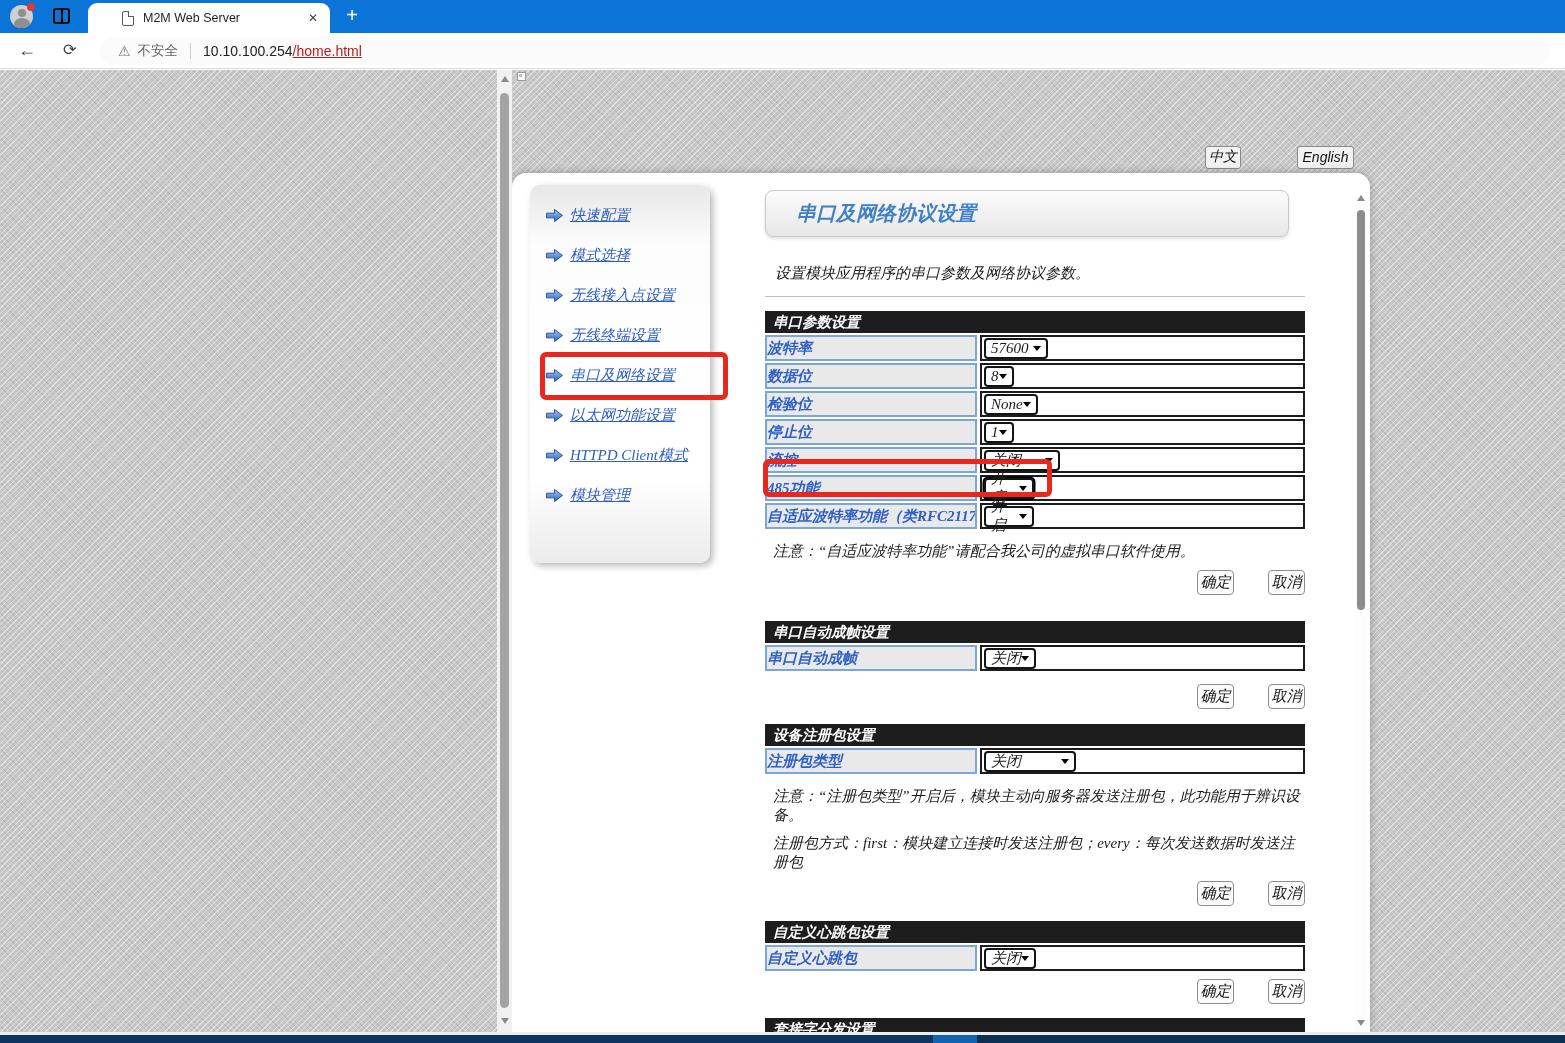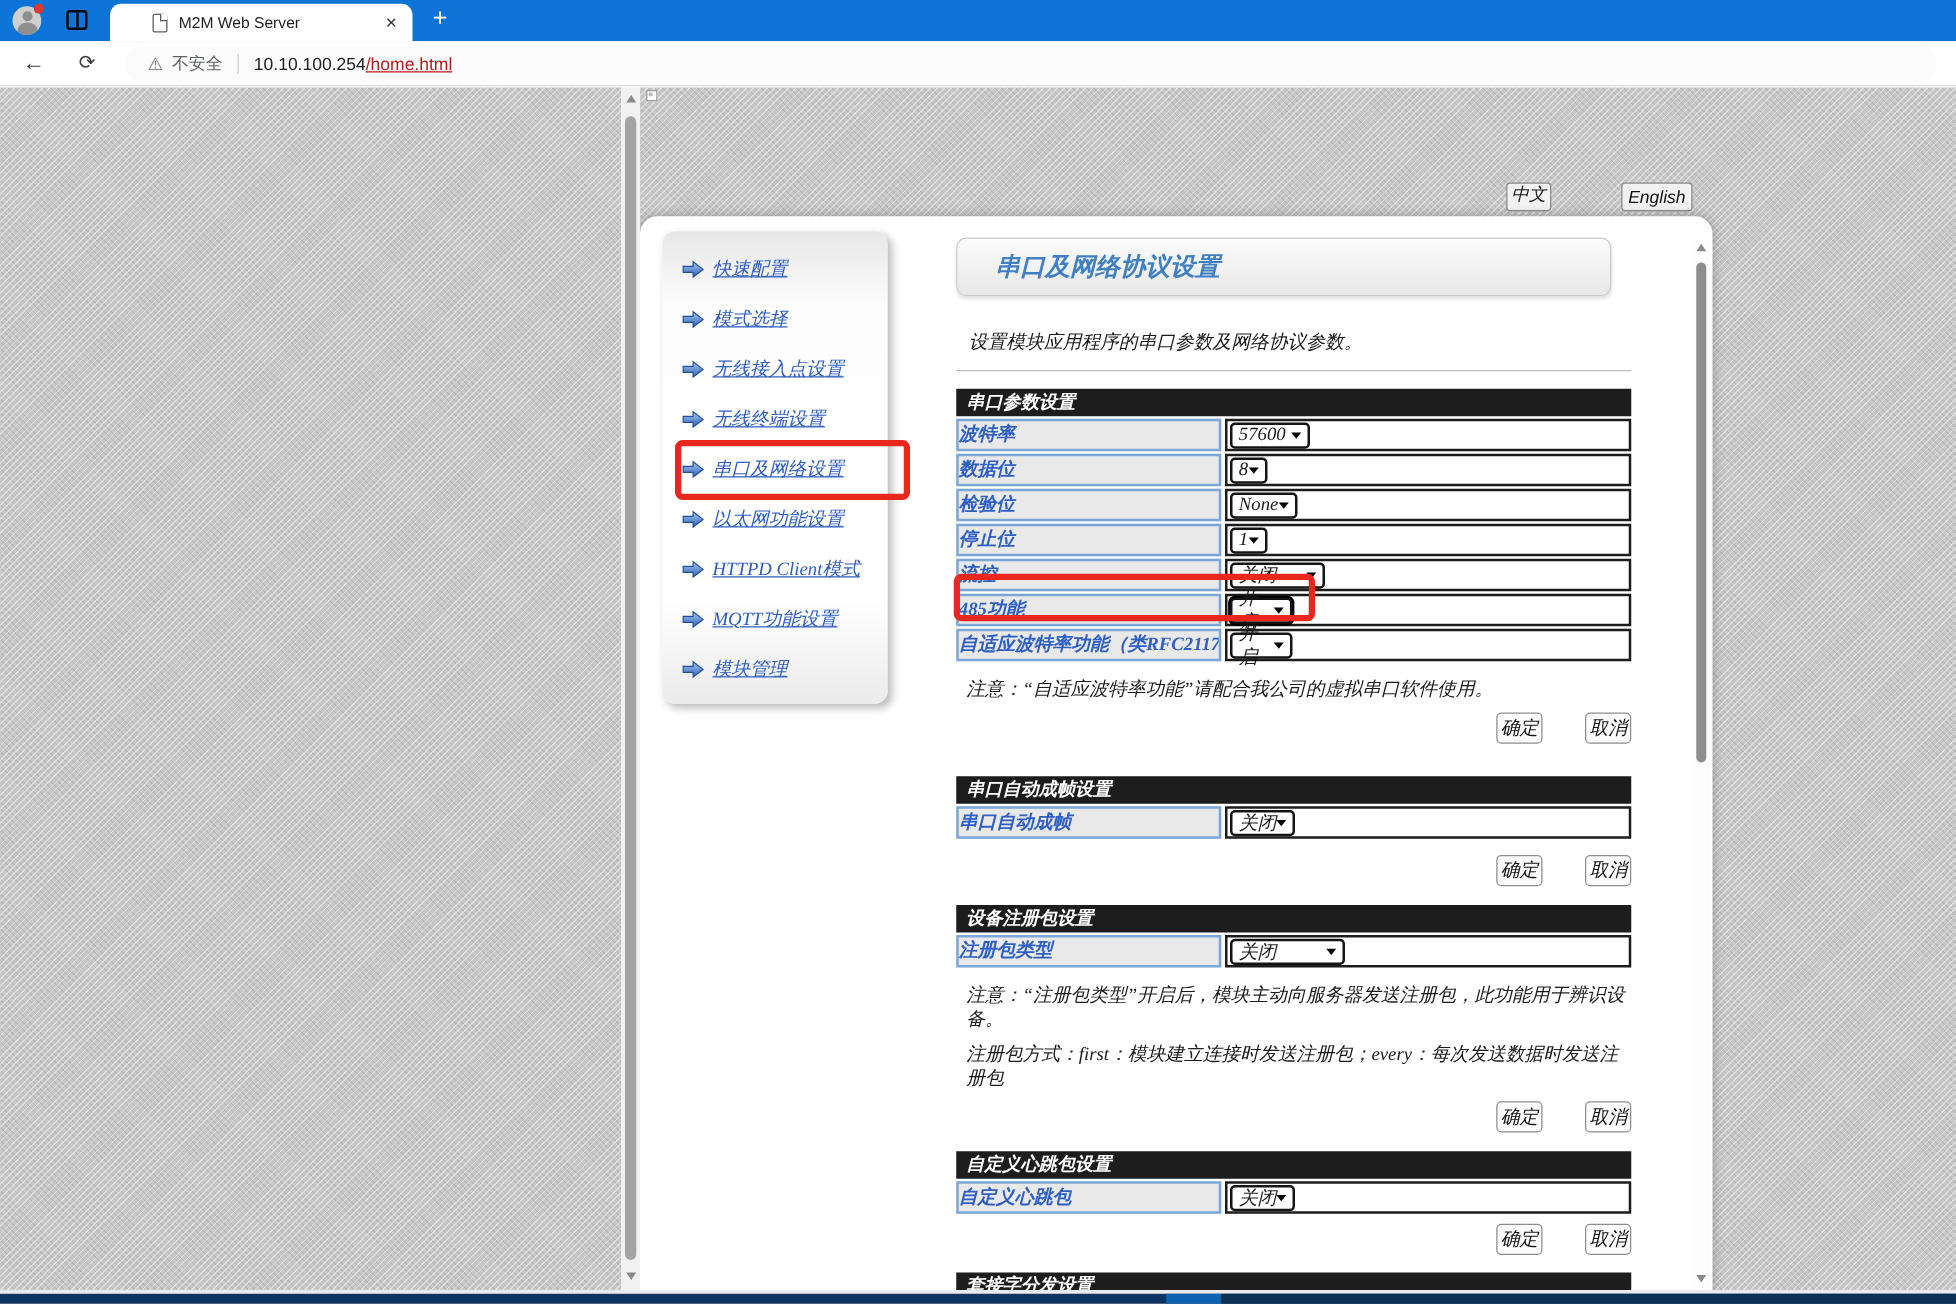--- a/index.html
+++ b/index.html
@@ -225,26 +225,20 @@
         <div class="side-item">
           <svg class="arrow-icon" viewBox="0 0 20 16">
               <path d="M1.5 5.5h8.5v-4l8.5 6.5-8.5 6.5v-4H1.5z" fill="url(#arrowGrad)" stroke="#1d4f9e" stroke-width="1"></path>
             </svg>
           <span class="side-link">HTTPD Client模式</span>
         </div>
         <div class="side-item">
           <svg class="arrow-icon" viewBox="0 0 20 16">
               <path d="M1.5 5.5h8.5v-4l8.5 6.5-8.5 6.5v-4H1.5z" fill="url(#arrowGrad)" stroke="#1d4f9e" stroke-width="1"></path>
             </svg>
-          <span class="side-link">MQTT功能设置</span>
-        </div>
-        <div class="side-item">
-          <svg class="arrow-icon" viewBox="0 0 20 16">
-              <path d="M1.5 5.5h8.5v-4l8.5 6.5-8.5 6.5v-4H1.5z" fill="url(#arrowGrad)" stroke="#1d4f9e" stroke-width="1"></path>
-            </svg>
           <span class="side-link">模块管理</span>
         </div>
       </div>
 
       <div class="main-col">
 
         <div class="title-card">
           <span class="title-text">串口及网络协议设置</span>
         </div>
 

